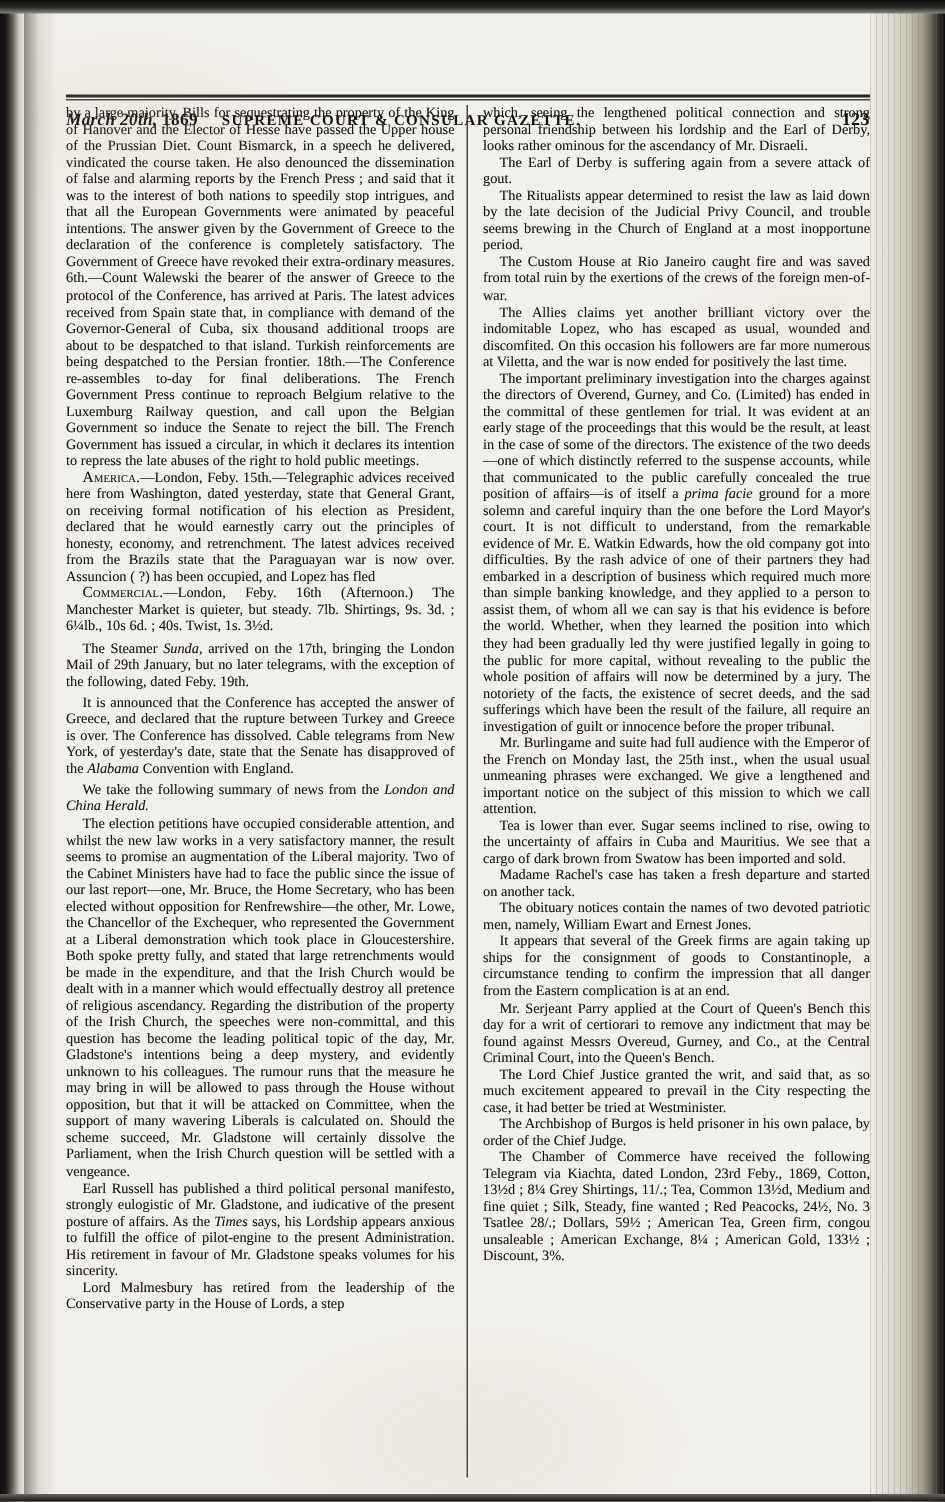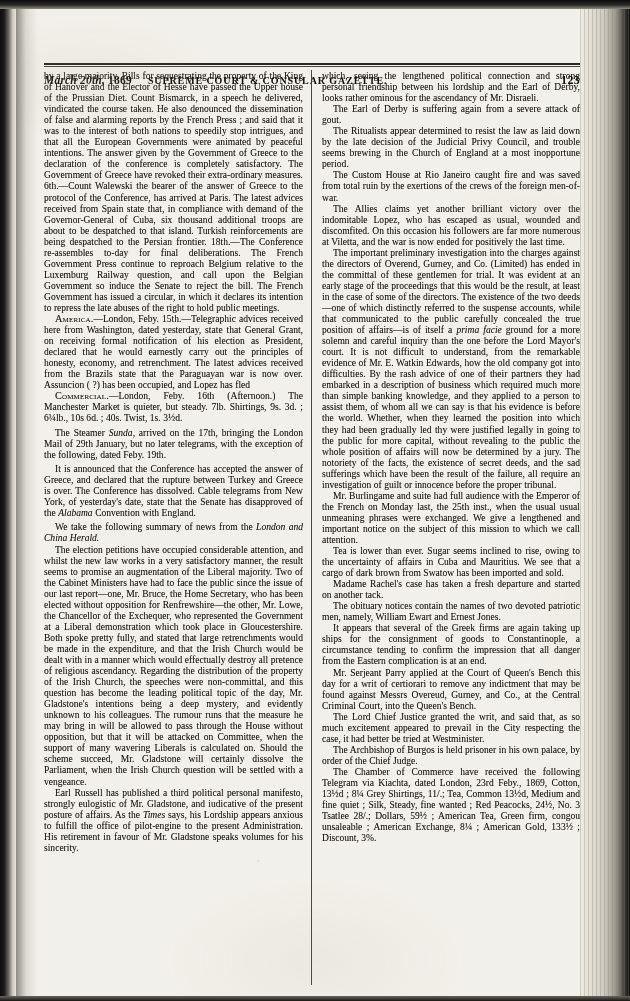--- a/index.html
+++ b/index.html
@@ -139,20 +139,21 @@
     <div id="cols">
       <div class="col left" id="col-left">
           <p class="noind">by a large majority.  Bills for sequestrating the property of the King of Hanover and the Elector of Hesse have passed the Upper house of the Prussian Diet. Count Bismarck, in a speech he delivered, vindicated the course taken.  He also denounced the dissemination of false and alarming reports by the French Press ; and said that it was to the interest of both nations to speedily stop intrigues, and that all the European Governments were animated by peaceful intentions.  The answer given by the Government of Greece to the declaration of the conference is completely satisfactory. The Government of Greece have revoked their extra-ordinary measures.  6th.—Count Walewski the bearer of the answer of Greece to the protocol of the Conference, has arrived at Paris.  The latest advices received from Spain state that, in compliance with demand of the Governor-General of Cuba, six thousand additional troops are about to be despatched to that island. Turkish reinforcements are being despatched to the Persian frontier.  18th.—The Conference re-assembles to-day for final deliberations.  The French Government Press continue to reproach Belgium relative to the Luxemburg Railway question, and call upon the Belgian Government so induce the Senate to reject the bill.  The French Government has issued a circular, in which it declares its intention to repress the late abuses of the right to hold public meetings.</p>
           <p><span class="sc">America.</span>—London, Feby. 15th.—Telegraphic advices received here from Washington, dated yesterday, state that General Grant, on receiving formal notification of his election as President, declared that he would earnestly carry out the principles of honesty, economy, and retrenchment.  The latest advices received from the Brazils state that the Paraguayan war is now  over. Assuncion ( ?) has been occupied, and Lopez has fled</p>
           <p><span class="sc">Commercial.</span>—London, Feby. 16th (Afternoon.) The Manchester Market is quieter, but steady.   7lb. Shirtings, 9s. 3d. ; 6¼lb., 10s 6d. ; 40s. Twist, 1s. 3½d.</p>
           <p class=" gap">The Steamer <i>Sunda</i>, arrived on the 17th, bringing the London Mail of 29th January, but no later telegrams, with the exception of the following, dated Feby. 19th.</p>
           <p class=" gap">It is announced that the Conference has accepted the answer of Greece, and declared that the rupture between Turkey and Greece is over.  The Conference has dissolved.  Cable telegrams from New York, of yesterday's date, state that the Senate has disapproved of the <i>Alabama</i> Convention with England.</p>
           <p class=" gap">We take the following  summary of news from the <i>London and China  Herald.</i></p>
           <p>The election petitions have occupied considerable attention, and whilst the new law works in a very satisfactory manner, the result seems to promise an augmentation of the Liberal majority.  Two of the Cabinet Ministers have had to face the public since the issue of our last report—one, Mr. Bruce, the Home Secretary, who has been elected without opposition for Renfrewshire—the other, Mr. Lowe, the Chancellor of the Exchequer, who represented the Government at a Liberal demonstration which took place in Gloucestershire.  Both spoke pretty fully, and stated that large retrenchments would be made in the expenditure, and that the Irish Church would be dealt with in a manner which would effectually destroy all pretence of religious ascendancy.  Regarding the distribution of the property of the Irish Church, the speeches were non-committal, and this question has become the leading political topic of the day, Mr. Gladstone's intentions being a deep mystery, and  evidently unknown to his colleagues.  The rumour runs that the measure he may bring in will be allowed to pass through the House without opposition, but that it will be attacked on Committee, when the support of many wavering Liberals is calculated on.  Should the scheme succeed, Mr. Gladstone will certainly dissolve the Parliament, when the Irish Church  question will be settled with a vengeance.</p>
           <p>Earl Russell has published a third political personal manifesto, strongly eulogistic of Mr. Gladstone, and iudicative of the present posture of affairs.  As the <i>Times</i> says, his Lordship appears anxious to fulfill the office of pilot-engine to the present Administration. His retirement in favour of Mr. Gladstone speaks volumes for his sincerity.</p>
+          <p>Lord Malmesbury has retired from the leadership of the Conservative party in the House of Lords, a step</p>
         </div>
       <div id="divider"></div>
       <div class="col right" id="col-right">
           <p class="noind">which, seeing the lengthened political connection and strong personal friendship between his lordship and the Earl of Derby, looks rather ominous for the ascendancy of Mr. Disraeli.</p>
           <p>The Earl of Derby is suffering again from  a severe attack of gout.</p>
           <p>The Ritualists appear  determined to resist the law as laid down by the late decision of the Judicial  Privy Council, and trouble seems brewing in the Church of England at a most inopportune period.</p>
           <p>The Custom House at Rio Janeiro caught fire and was saved from total ruin by the exertions of the crews of the foreign men-of-war.</p>
           <p>The Allies claims yet another brilliant victory over the indomitable Lopez, who has escaped as usual, wounded and discomfited.  On this occasion his followers are far more numerous at Viletta, and the war is now ended for positively the last time.</p>
           <p>The important preliminary investigation into the charges against the directors of Overend,  Gurney, and Co. (Limited) has ended in the committal of these gentlemen for trial.  It was evident at an early stage of the proceedings that this would be the result, at least in the case of  some of the directors. The existence of the two deeds—one of which distinctly referred to the suspense accounts, while that communicated to the public carefully concealed the true position of affairs—is of itself a <i>prima facie</i> ground for a more solemn and careful  inquiry than the one before the Lord Mayor's court.  It is  not difficult to understand, from the remarkable evidence of Mr. E. Watkin Edwards, how the old company got into difficulties.  By the rash  advice of one of their partners they had embarked in a description of business which required much more than simple banking knowledge, and  they applied to a person to assist them, of whom all we can say is  that his evidence is before the world.  Whether, when they learned the position into which they had been gradually led thy were justified legally in going to the public for more capital, without revealing to the public the whole position of affairs will now  be determined by a jury.  The notoriety of the facts, the existence of secret deeds, and the sad sufferings which have been the result of the failure, all require an investigation of guilt or innocence before the proper tribunal.</p>
           <p>Mr. Burlingame and  suite had full audience with the Emperor of the French on Monday last, the 25th inst., when the usual usual unmeaning phrases were exchanged.  We give a lengthened and important notice on the  subject of this mission to which we call attention.</p>

